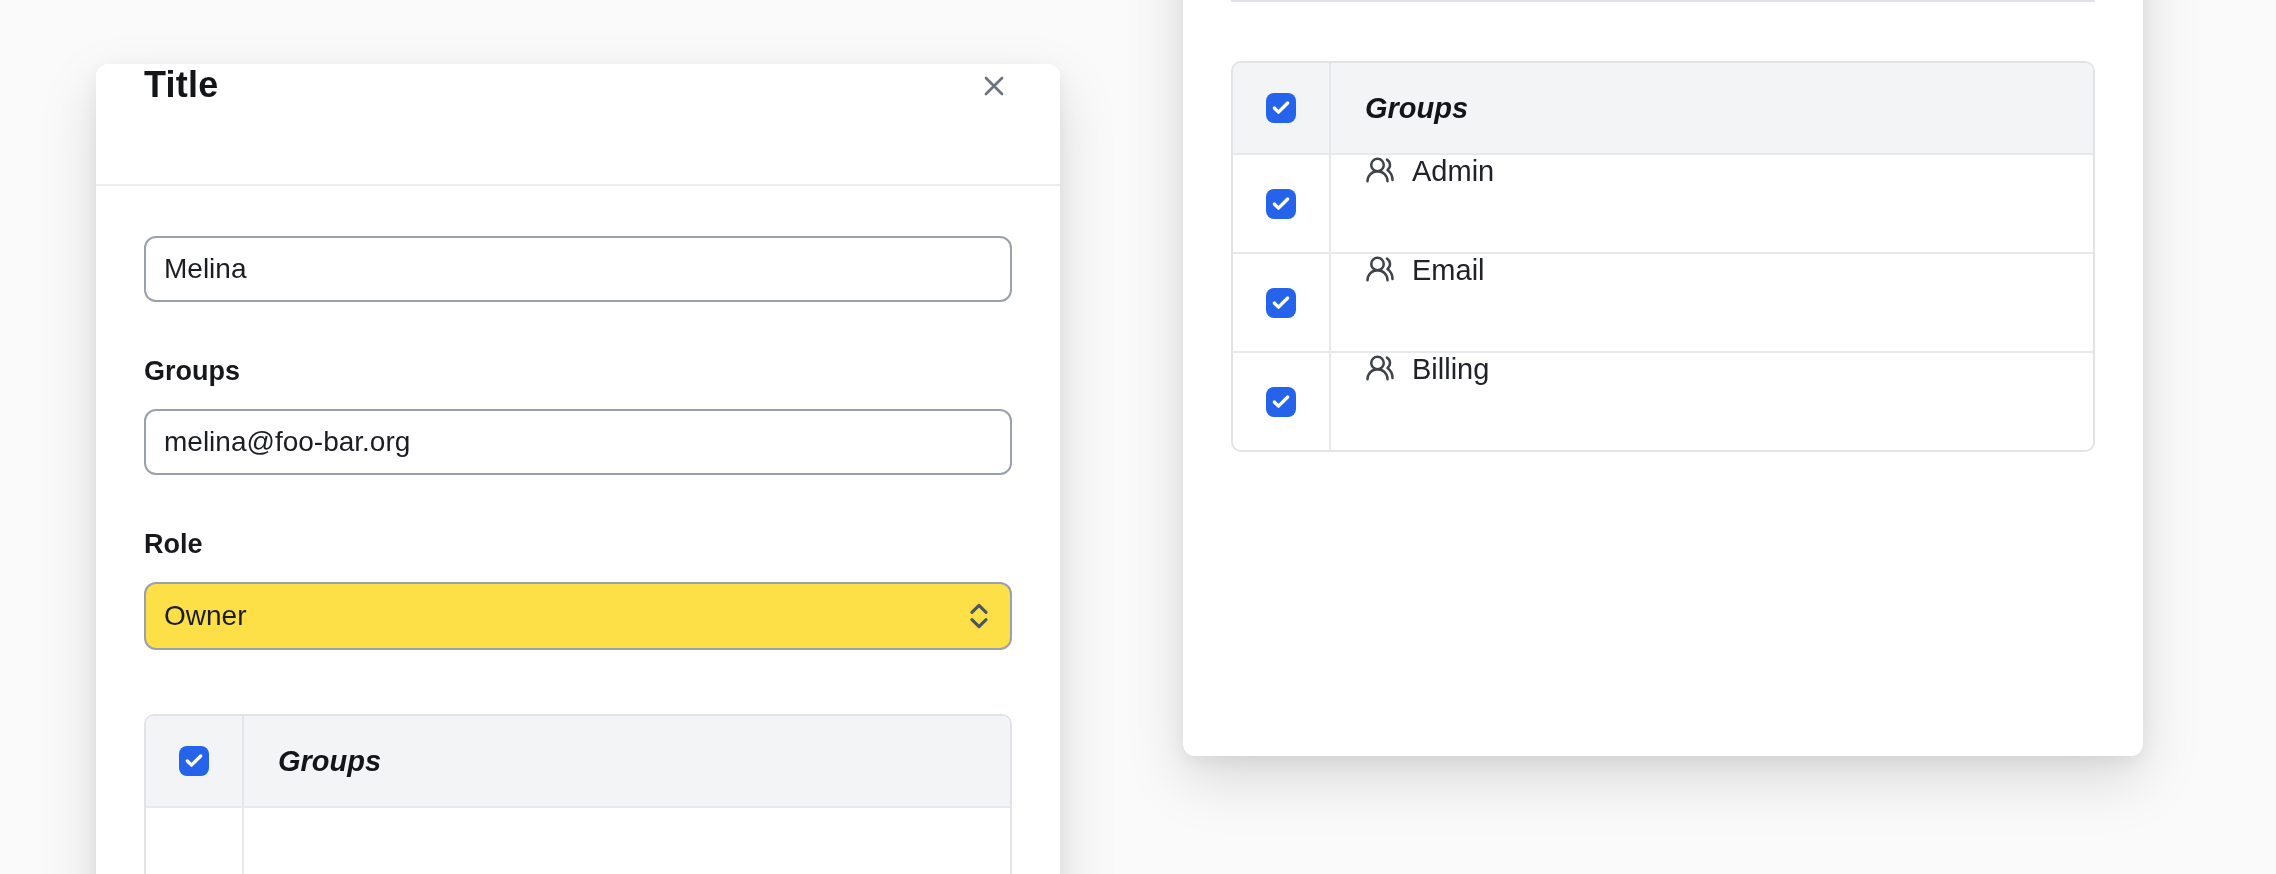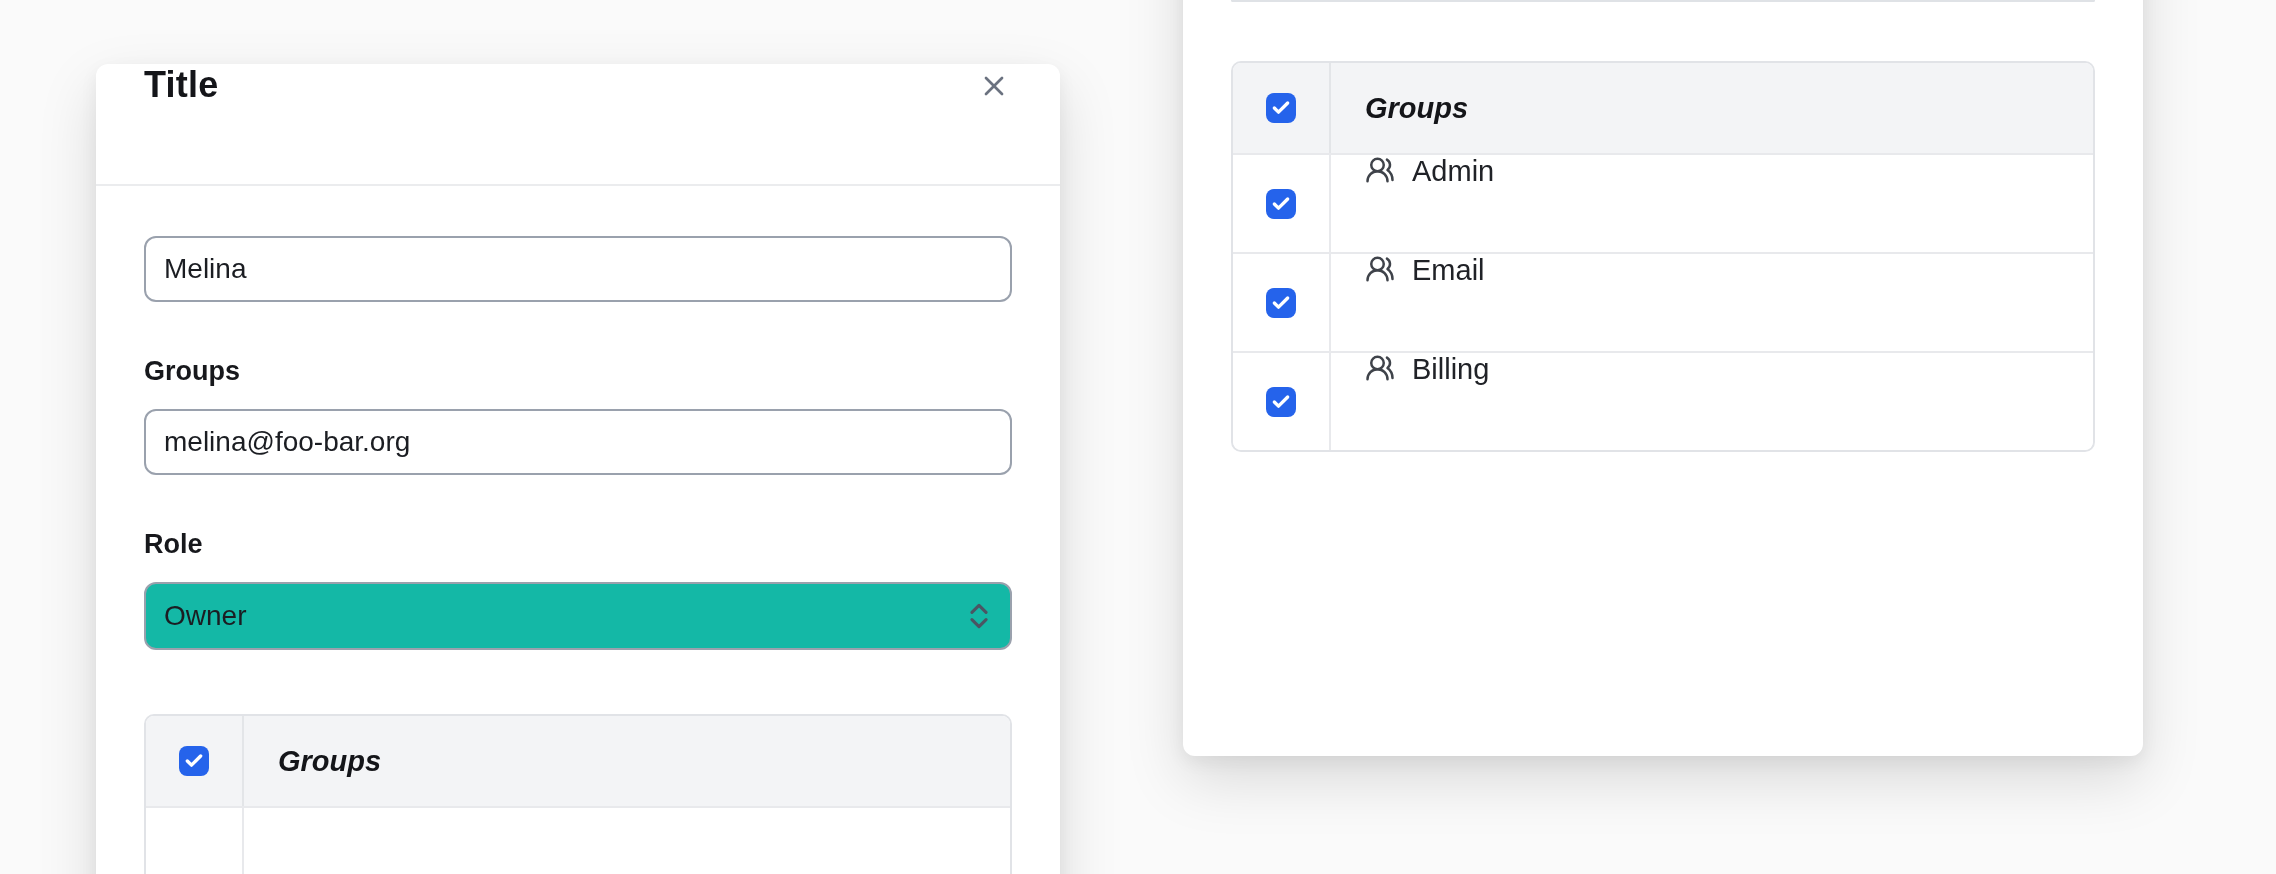--- a/index.html
+++ b/index.html
@@ -52,21 +52,21 @@
   .text-input{
     display:block; width:100%; height:66px; box-sizing:border-box;
     border:2px solid var(--input-border); border-radius:12px;
     padding:16px 18px; font-size:28px; color:#1b1d22;
     font-family:"Liberation Sans", sans-serif; background:#fff; outline:none;
   }
   .select-box{
     height:68px; box-sizing:border-box;
     border:2px solid var(--input-border); border-radius:12px;
     display:flex; align-items:center; justify-content:space-between;
-    padding:0 14px 0 18px; font-size:28px; color:#1b1d22; cursor:pointer; background:#14b8a6;
+    padding:0 14px 0 18px; font-size:28px; color:#1b1d22; cursor:pointer; background:#fde047;
   }
   .chevrons{ color:#4b5563; flex:none; }
 
   
   .groups-table{
     border:2px solid var(--table-border);
     border-radius:10px;
     overflow:hidden;
     background:#fff;
   }

